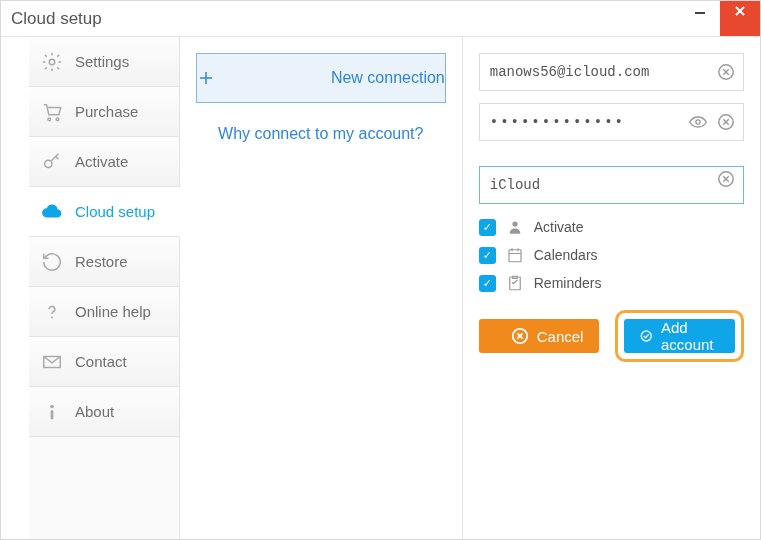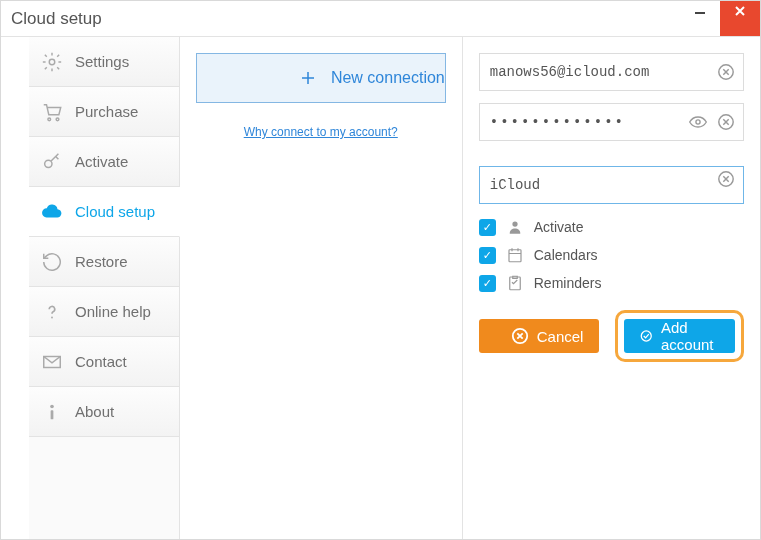--- a/index.html
+++ b/index.html
@@ -95,31 +95,30 @@
     padding: 16px;
     text-align: center;
   }
   .new-conn {
     width: 100%;
     height: 50px;
     background: #eaf3fb;
     border: 1px solid #84b7e3;
     display: flex;
     align-items: center;
-    justify-content: flex-end;
+    justify-content: space-between;
     gap: 14px;
     color: #2f86d9;
     font-size: 16px;
     cursor: pointer;
   }
   .help-link {
     margin-top: 22px;
-    font-size: 12px;
+    font-size: 16px;
     color: #2f86d9;
-    text-decoration: underline;
     cursor: pointer;
     display: inline-block;
   }
 
   
   .form {
     flex: 1;
     padding: 16px;
   }
   .field {

